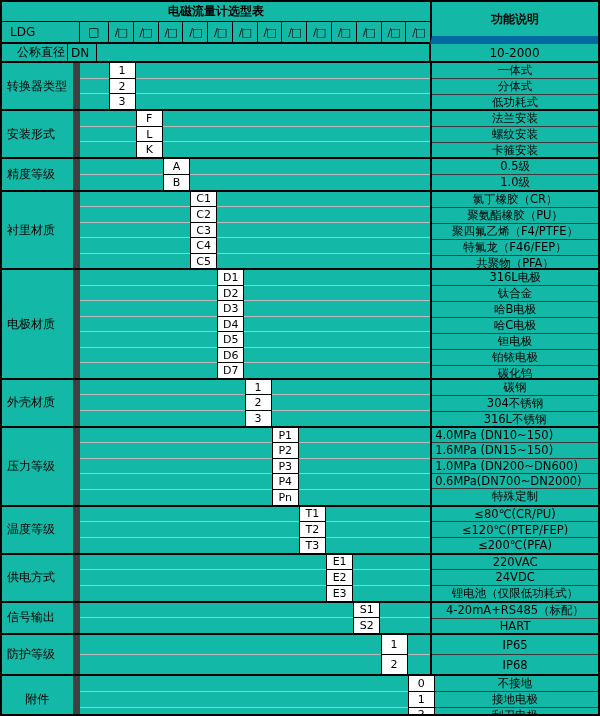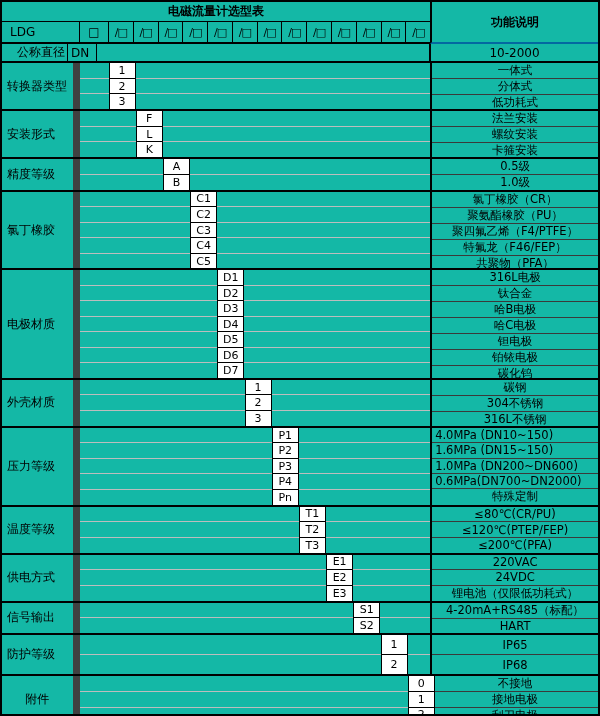--- a/index.html
+++ b/index.html
@@ -13,21 +13,21 @@
               display:flex;align-items:center;justify-content:center;font-weight:bold;}
   .model-row{height:22px;box-sizing:border-box;border-bottom:2px solid #000;display:flex;align-items:stretch;}
   .ldg-cell{width:78px;box-sizing:border-box;border-right:1px solid #000;
             display:flex;align-items:center;padding-left:8px;}
   .box1-cell{width:29px;box-sizing:border-box;border-right:1px solid #000;
              display:flex;align-items:center;justify-content:center;}
   .slots{flex:1;display:flex;}
   .slot{flex:1;box-sizing:border-box;border-left:1px solid #000;
         display:flex;align-items:center;justify-content:center;font-size:11px;letter-spacing:-1px;}
   .slot:first-child{border-left:none;}
-  .func-head{width:169px;box-sizing:border-box;border-left:2px solid #000;border-bottom:2px solid #0369a1;
+  .func-head{width:169px;box-sizing:border-box;border-left:2px solid #000;border-bottom:8px solid #0369a1;
              display:flex;align-items:center;justify-content:center;font-weight:bold;}
   
   .dn-row{height:19px;box-sizing:border-box;border-bottom:2px solid #000;display:flex;}
   .dn-label{width:66px;box-sizing:border-box;border-right:1px solid #000;
             display:flex;align-items:center;padding-left:15px;}
   .dn-code{width:29px;box-sizing:border-box;border-right:1px solid #000;
            display:flex;align-items:center;padding-left:3px;}
   .dn-mid{flex:1;}
   .dn-desc{width:169px;box-sizing:border-box;border-left:2px solid #000;
            display:flex;align-items:center;justify-content:center;}
@@ -137,21 +137,21 @@
             <div class="ccell">A</div>
             <div class="ccell last">B</div>
           </div>
         </div>
         <div class="desc">
           <div class="dcell">0.5级</div>
           <div class="dcell last">1.0级</div>
         </div>
       </div>
       <div class="group" style="height: 78.7073px;">
-        <div class="glabel">氯丁橡胶</div>
+        <div class="glabel">衬里材质</div>
         <div class="mid">
           <div class="mrow"></div>
           <div class="mrow"></div>
           <div class="mrow"></div>
           <div class="mrow"></div>
           <div class="mrow last"></div>
           <div class="codecol" style="left: 110.6px;">
             <div class="ccell">C1</div>
             <div class="ccell">C2</div>
             <div class="ccell">C3</div>

